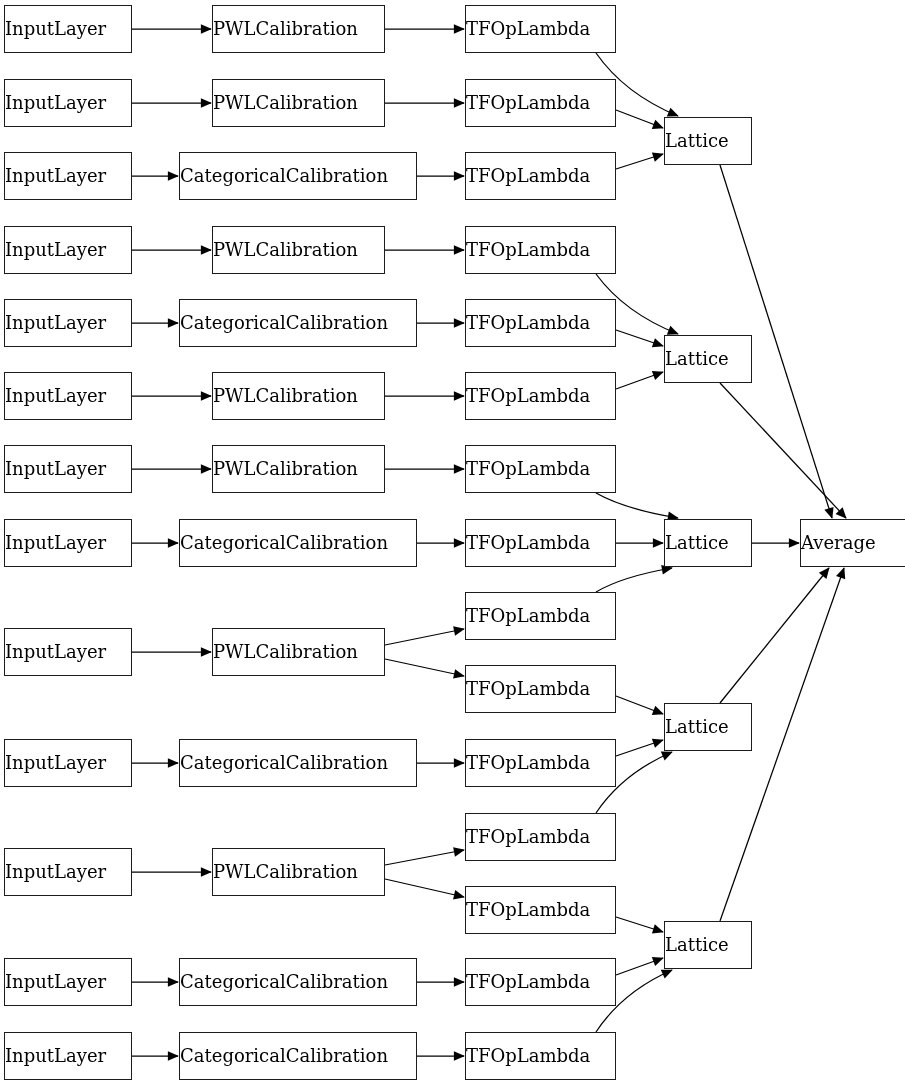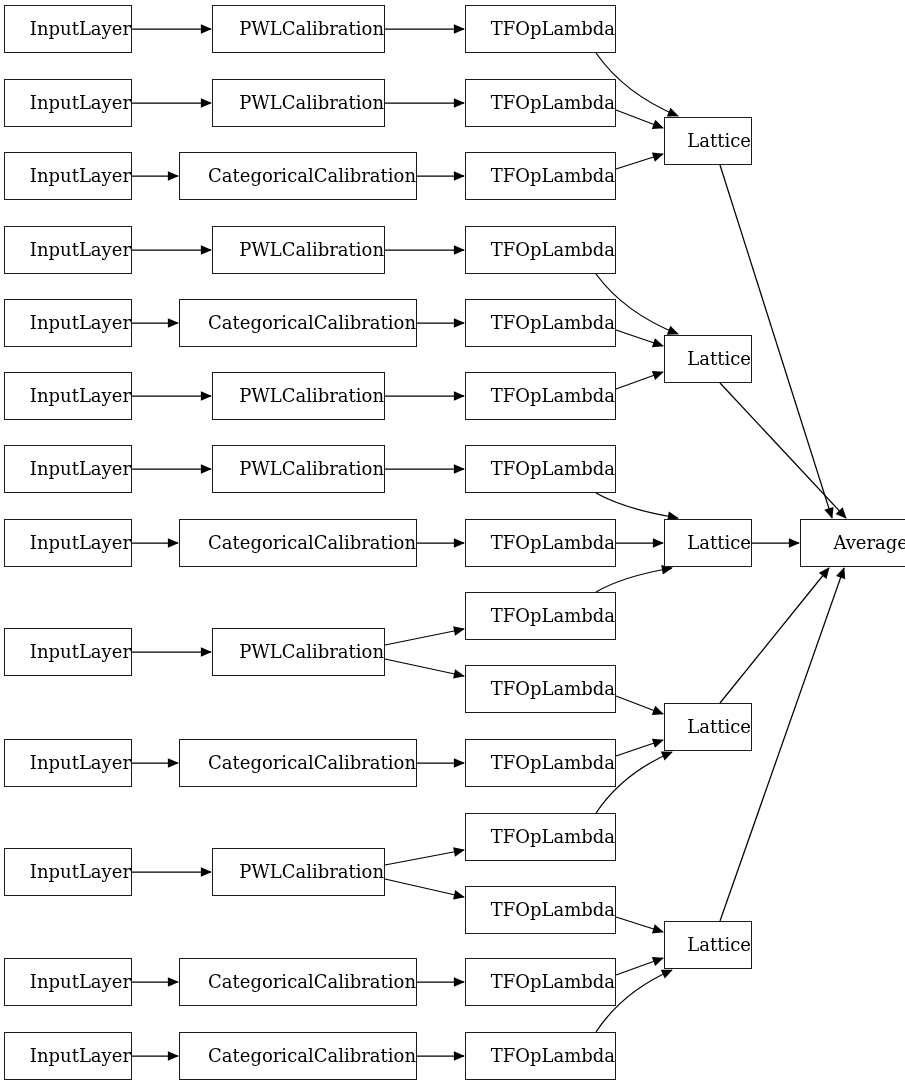--- a/index.html
+++ b/index.html
@@ -5,21 +5,21 @@
   html,body{margin:0;padding:0;background:#ffffff;}
   #diagram{
     position:relative;width:905px;height:1087px;background:#ffffff;
     font-family:"DejaVu Serif","Liberation Serif",serif;
   }
   #edges-svg{position:absolute;left:0;top:0;width:905px;height:1087px;}
   .edge{fill:none;stroke:#000000;stroke-width:1.25px;}
   .node{
     position:absolute;box-sizing:border-box;
     background:#ffffff;border:1.5px solid #1c1c1c;
-    display:flex;align-items:center;justify-content:flex-end;
+    display:flex;align-items:center;justify-content:flex-start;
     font-size:18px;color:#000000;white-space:nowrap;line-height:1;
   }
 </style>
 </head>
 <body>
 
 <div id="diagram">
   <svg id="edges-svg" width="905" height="1087" viewBox="0 0 905 1087">
     <defs>
       <marker id="arrow" markerUnits="userSpaceOnUse" markerWidth="14" markerHeight="11" viewBox="0 0 10 10" refX="9.2" refY="5" orient="auto">

